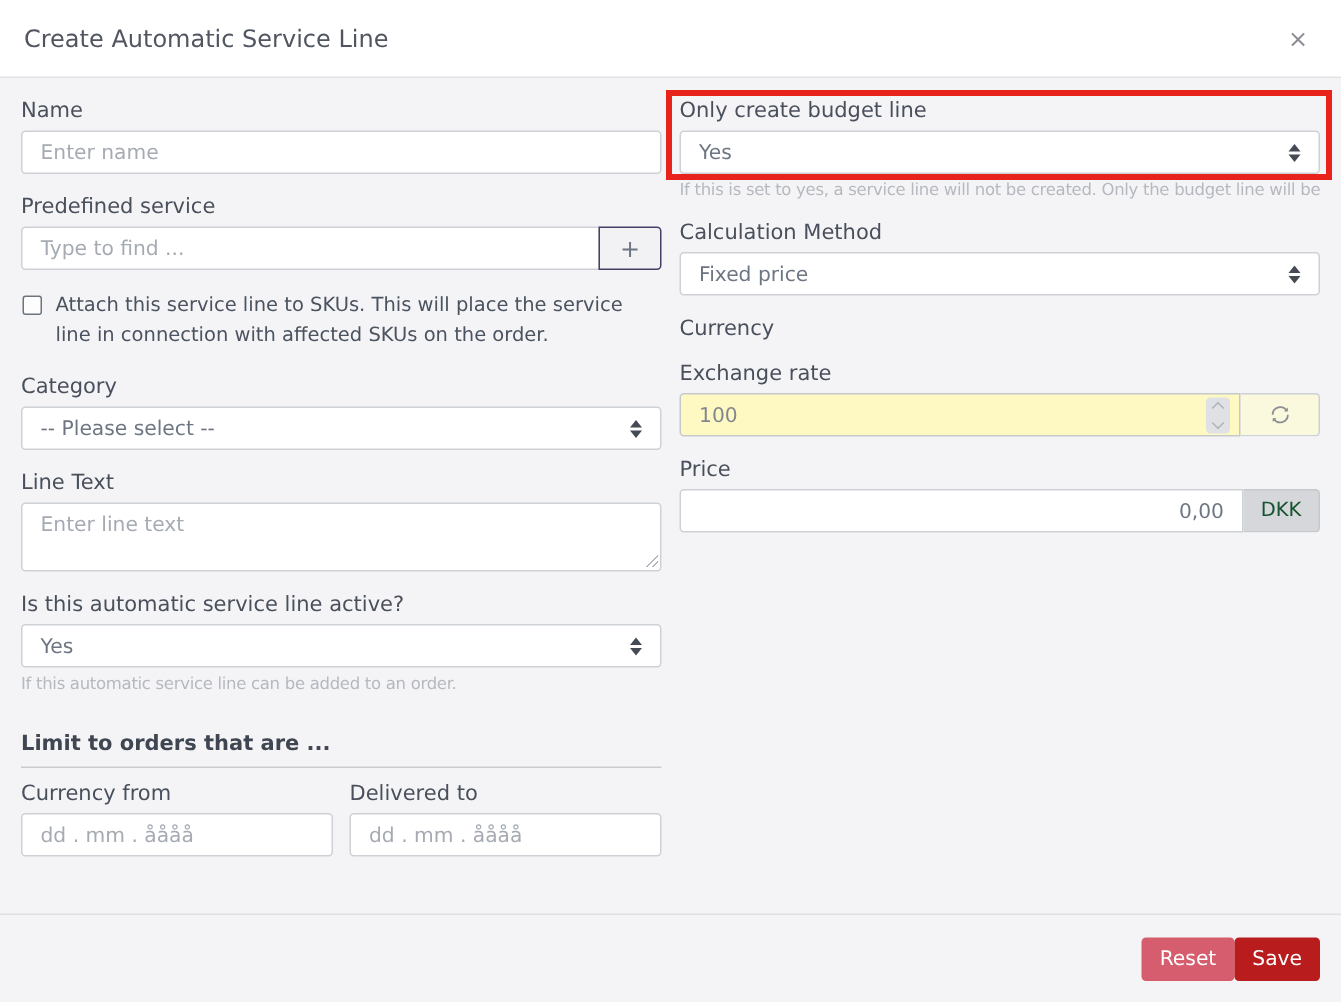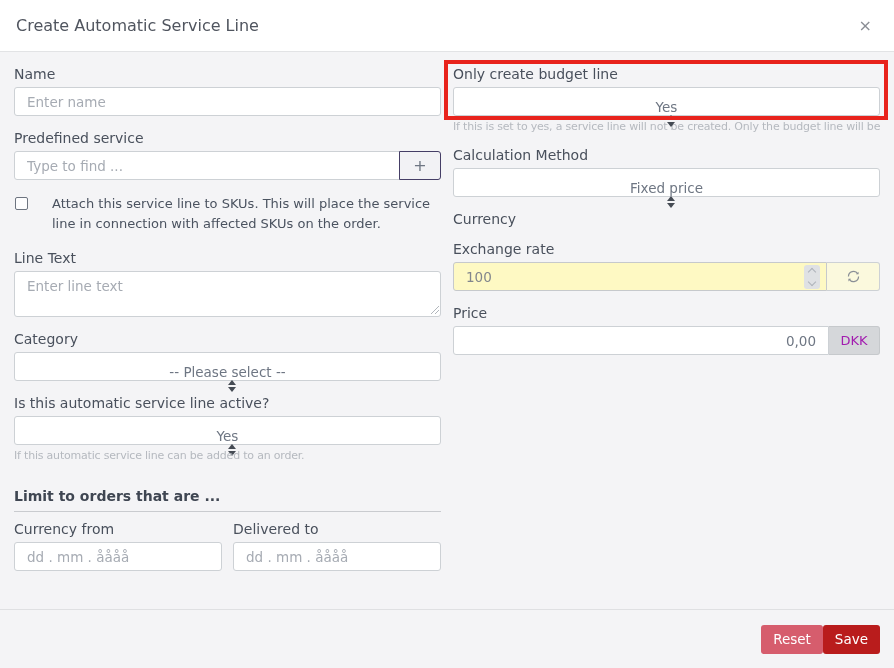--- a/index.html
+++ b/index.html
@@ -33,39 +33,39 @@
   .control {
     width:100%; height:29px; border:1px solid #cdd1d5; border-radius:3px;
     background:#fff; font-size:13.5px; padding:11px 12px; color:#6e7683;
     font-family:inherit; outline:none;
   }
   input::placeholder, textarea::placeholder { color:#a6abb3; opacity:1; }
 
   
   .select {
     display:flex; align-items:center; justify-content:space-between;
-    cursor:pointer; user-select:none;flex-direction:column;
+    cursor:pointer; user-select:none;
   }
   .select .sel-value { font-size:13.5px; color:#6e7683; white-space:nowrap; }
   .caret { display:flex; flex-direction:column; align-items:center; gap:2px; margin-left:8px; }
   .tri-up { width:0; height:0; border-left:4px solid transparent; border-right:4px solid transparent; border-bottom:5px solid #454b54; }
   .tri-down { width:0; height:0; border-left:4px solid transparent; border-right:4px solid transparent; border-top:5px solid #454b54; }
 
   
   .input-group { display:flex; }
   .input-group .control { flex:1; border-top-right-radius:0; border-bottom-right-radius:0; }
   .add-btn {
     width:42px; height:29px; flex:0 0 42px; cursor:pointer;
     background:#f2f2f5; border:1px solid #453e66; border-left:1px solid #453e66;
     border-radius:0 3px 3px 0; color:#6e7683; font-size:16px; line-height:1;
     font-family:inherit; margin-left:-1px;
   }
 
   
-  .checkbox-group { display:flex; gap:24px; margin:4px 0 16px 1px; }
+  .checkbox-group { display:flex; gap:9px; margin:4px 0 16px 1px; }
   .checkbox-group input[type=checkbox] {
     width:13px; height:13px; margin-top:3px; flex:0 0 13px;
     appearance:none; -webkit-appearance:none; border:1.5px solid #6d7480;
     border-radius:2px; background:#fdfdfe; cursor:pointer;
   }
   .checkbox-label { font-size:13px; color:#4b5360; line-height:1.55; cursor:pointer; }
 
   
   .textarea-wrap { position:relative; }
   textarea.control { height:46px; padding:6px 12px; resize:none; display:block; }
@@ -116,21 +116,21 @@
     border-radius:0 3px 3px 0; display:flex; align-items:center; justify-content:center;
   }
 
   
   .price-group { display:flex; }
   .price-group .control { flex:1; text-align:right; border-top-right-radius:0; border-bottom-right-radius:0; }
   .unit-addon {
     width:51px; height:29px; flex:0 0 51px; background:#d5d7da;
     border:1px solid #c6c9cc; border-left:none; border-radius:0 3px 3px 0;
     display:flex; align-items:center; justify-content:center;
-    font-size:13px; color:#a21caf;
+    font-size:13px; color:#14532d;
   }
 
   
   .modal-footer {
     height:59px; flex:0 0 59px; border-top:1px solid #dfe0e2; background:#f4f4f6;
     display:flex; align-items:center; justify-content:flex-end; padding:0 14px; 
   }
   .btn {
     height:29px; padding:0 12px; border:none; border-radius:3px; cursor:pointer;
     color:#ffffff; font-size:13.5px; font-family:inherit;
@@ -163,38 +163,38 @@
           <input class="control" type="text" placeholder="Type to find ..." style="">
           <button class="add-btn">
             <span>+</span>
           </button>
         </div>
       </div>
 
       <div class="checkbox-group">
         <input type="checkbox" style="">
         <span class="checkbox-label">Attach this service line to SKUs. This will place the service line in connection with affected SKUs on the order.</span>
-      </div>
-
-      <div class="form-group">
-        <label class="field-label">Line Text</label>
-        <div class="textarea-wrap">
-          <textarea class="control" placeholder="Enter line text" style=""></textarea>
-          <span class="resize-grip"></span>
-        </div>
       </div>
 
       <div class="form-group">
         <label class="field-label">Category</label>
         <div class="control select">
           <span class="sel-value">-- Please select --</span>
           <span class="caret">
               <i class="tri-up"></i>
               <i class="tri-down"></i>
             </span>
+        </div>
+      </div>
+
+      <div class="form-group">
+        <label class="field-label">Line Text</label>
+        <div class="textarea-wrap">
+          <textarea class="control" placeholder="Enter line text" style=""></textarea>
+          <span class="resize-grip"></span>
         </div>
       </div>
 
       <div class="form-group">
         <label class="field-label">Is this automatic service line active?</label>
         <div class="control select">
           <span class="sel-value">Yes</span>
           <span class="caret">
               <i class="tri-up"></i>
               <i class="tri-down"></i>

